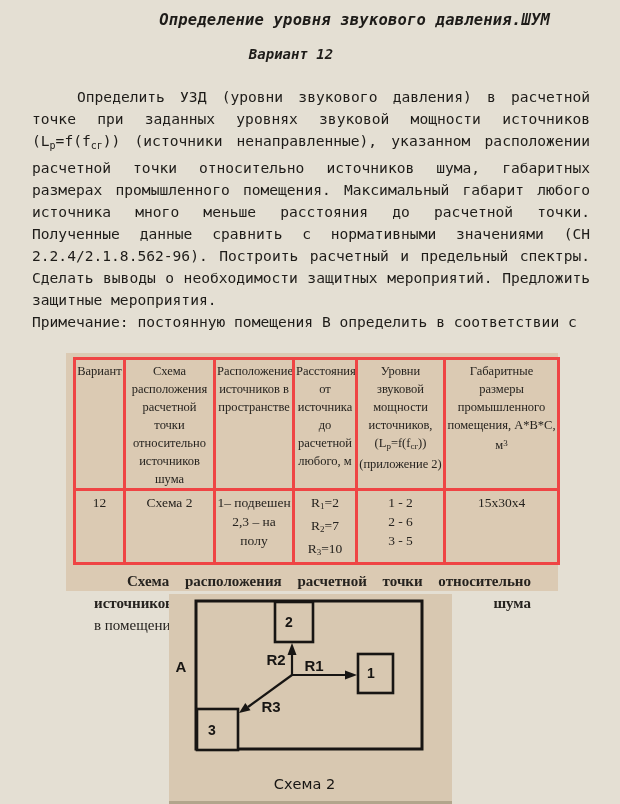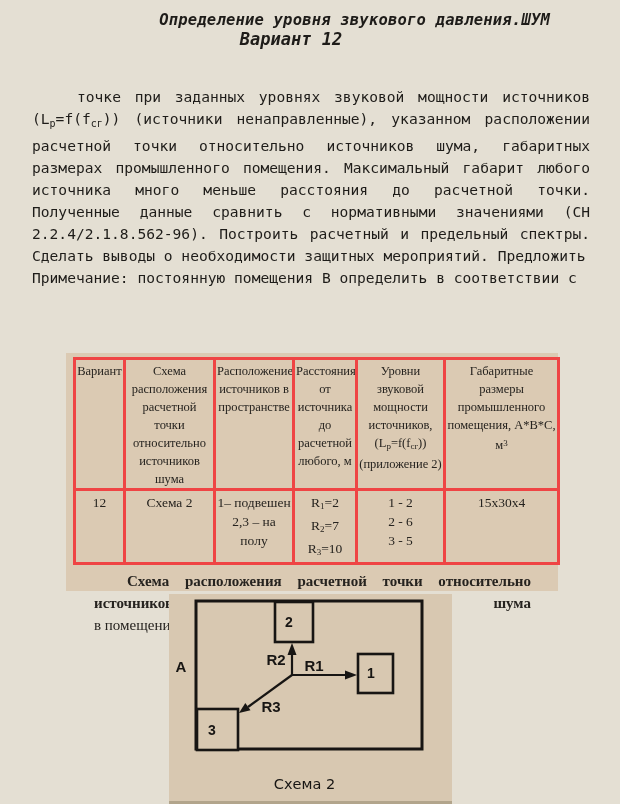--- a/index.html
+++ b/index.html
@@ -4,22 +4,22 @@
 <style>
   html,body{margin:0;padding:0;}
   body{width:620px;height:804px;overflow:hidden;background:#e4dfd3;}
   .page{position:relative;width:620px;height:804px;background:#e4dfd3;
         font-family:"DejaVu Sans Mono",monospace;color:#1e1c19;}
 
   
   .headings{margin:0 0 0 32px;width:558px;padding-right:40px;box-sizing:border-box;}
   .doc-title{padding-top:11px;text-align:right;font-weight:bold;font-style:italic;
              font-size:15.5px;line-height:19px;letter-spacing:.2px;}
-  .doc-subtitle{text-align:center;font-weight:bold;font-style:italic;
-                font-size:17px;line-height:19px;}
+  .doc-subtitle{margin-top:15px;text-align:center;font-weight:bold;font-style:italic;
+                font-size:14px;line-height:19px;}
 
   
   .task{position:absolute;left:32px;top:86px;width:558px;
         font-size:14.6px;line-height:22px;}
   .para div{text-align:justify;text-align-last:justify;white-space:normal;}
   .para div:last-child{text-align-last:left;}
   .para-main div:first-child{text-indent:45px;}
   .task sub{font-size:10px;vertical-align:-3px;letter-spacing:0;}
 
   
@@ -61,28 +61,30 @@
 
 <div class="page">
 
   <div class="headings">
     <div class="doc-title">Определение уровня звукового давления.ШУМ</div>
     <div class="doc-subtitle">Вариант 12</div>
   </div>
 
   <div class="task">
     <div class="para para-main">
+        <div>Определить УЗД (уровни звукового давления) в расчетной</div>
         <div>точке при заданных уровнях звуковой мощности источников</div>
         <div><span>(L</span><sub>p</sub><span>=f(f</span><sub>сг</sub><span>)) (источники ненаправленные), указанном расположении</span></div>
         <div>расчетной точки относительно источников шума, габаритных</div>
         <div>размерах промышленного помещения. Максимальный габарит любого</div>
         <div>источника много меньше расстояния до расчетной точки.</div>
         <div>Полученные данные сравнить с нормативными значениями (СН</div>
         <div>2.2.4/2.1.8.562-96). Построить расчетный и предельный спектры.</div>
         <div>Сделать выводы о необходимости защитных мероприятий. Предложить</div>
+        <div>защитные мероприятия.</div>
       </div>
     <div class="para para-note">
         <div>Примечание: постоянную помещения В определить в соответствии с</div>
       </div>
   </div>
 
   <div class="table-band">
     <table class="variants">
       <colgroup>
         <col style="width:50px">

